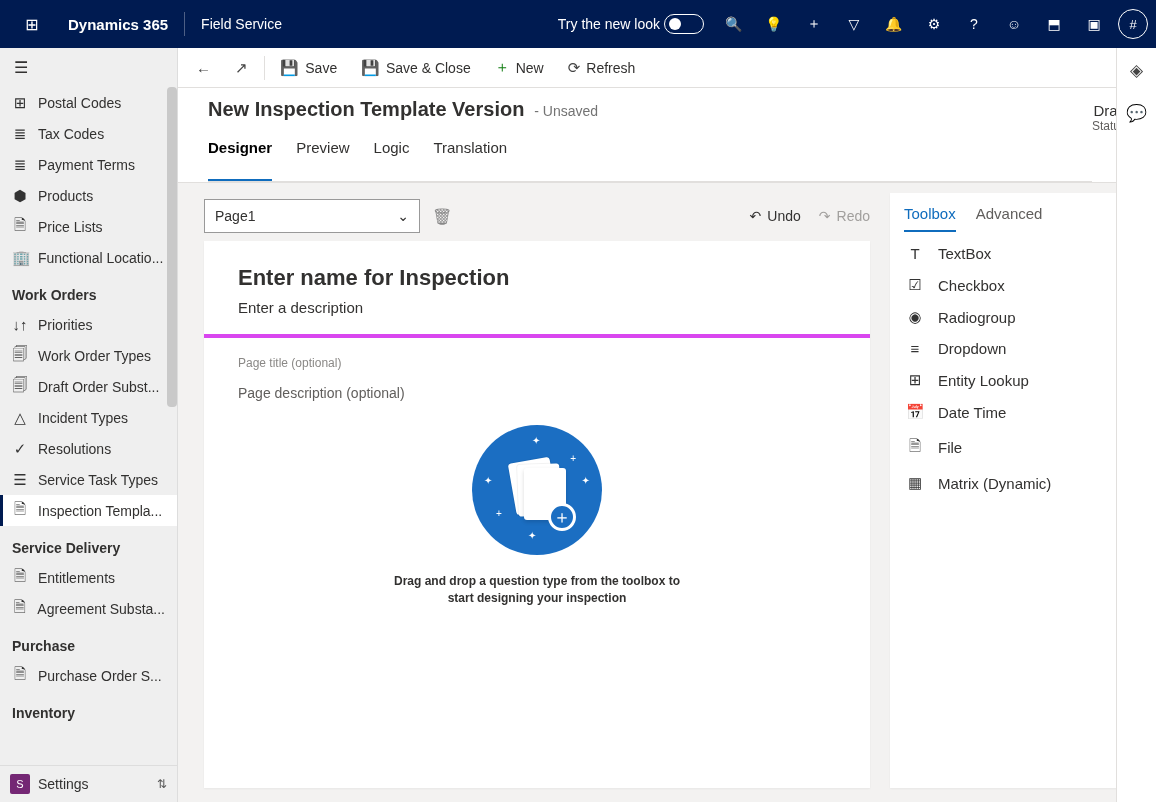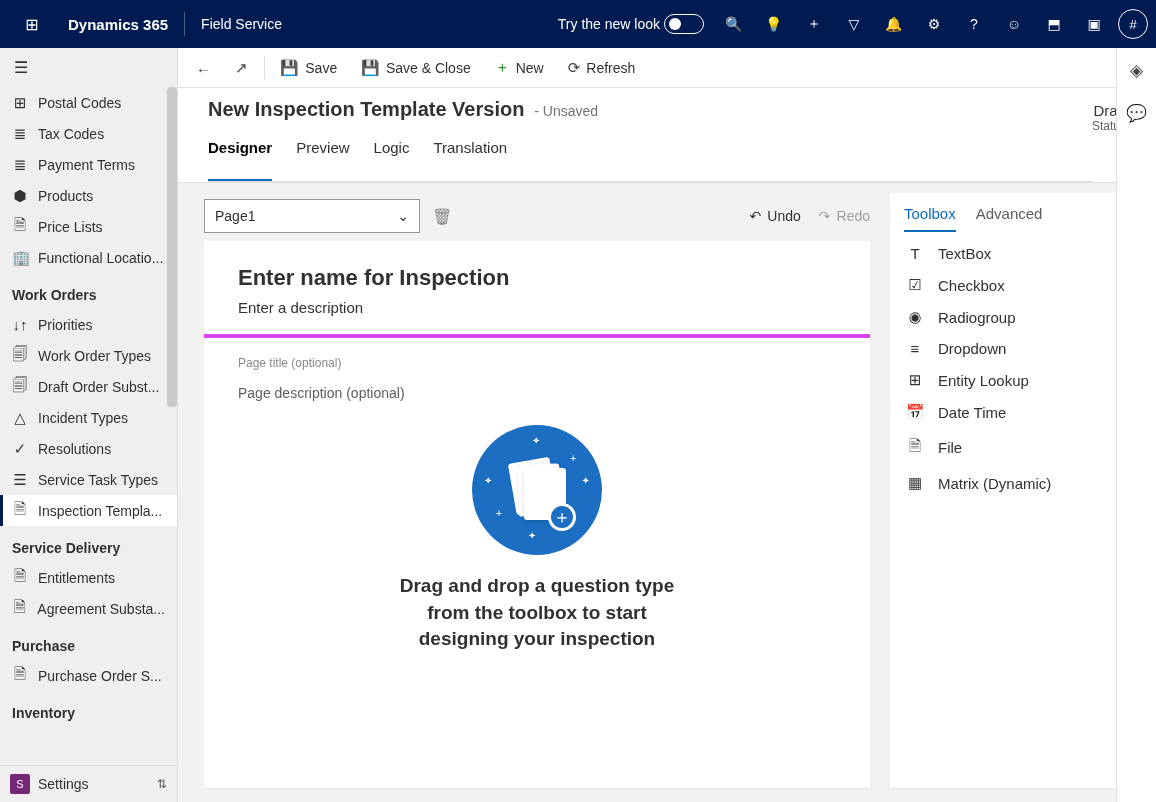--- a/index.html
+++ b/index.html
@@ -69,21 +69,21 @@
 .canvas-body .ptitle { text-align:left; color:#8a8886; font-size:12px; margin-bottom:15px;}
 .canvas-body .pdesc { text-align:left; color:#605e5c; font-size:14px; margin-bottom:24px;}
 .empty-ill { width:130px; height:130px; border-radius:50%; background:#1b6ec2; margin: 0 auto 18px; position:relative; display:flex; align-items:center; justify-content:center;}
 .empty-ill .pages { position:relative; width:50px; height:60px;}
 .empty-ill .pg { position:absolute; width:42px; height:52px; background:#fff; border-radius:3px; box-shadow:0 0 0 1px rgba(0,0,0,0.05);}
 .empty-ill .pg.a { transform: rotate(-10deg); top:0; left:0;}
 .empty-ill .pg.b { transform: rotate(-2deg); top:4px; left:6px;}
 .empty-ill .pg.c { top:8px; left:12px; box-shadow:0 2px 4px rgba(0,0,0,0.15);}
 .empty-ill .plus { position:absolute; right:26px; bottom:24px; width:28px; height:28px; border-radius:50%; background:#1b6ec2; border:3px solid #fff; display:flex; align-items:center;justify-content:center;color:#fff;font-size:18px;}
 .empty-ill .spark { position:absolute; color:#fff; font-size:10px;}
-.empty-text { font-weight:600; font-size:19px; max-width: 300px; margin: 11px auto; line-height:1.4;}
+.empty-text { font-weight:600; font-size:12px; max-width: 300px; margin: 11px auto; line-height:1.4;}
 
 .toolbox { width: 240px; background:#fff; box-shadow: 0 1px 2px rgba(0,0,0,0.05); display:flex; flex-direction:column; padding-top:6px;}
 .tb-tabs { display:flex; gap:20px; padding: 6px 14px 0;}
 .tb-tabs .tbt { font-size:15px; padding-bottom:8px;}
 .tb-tabs .tbt.active { color:#0f6cbd; border-bottom:2px solid #0f6cbd;}
 .tb-tabs .tbt.other { color:#605e5c;}
 .tb-list { padding: 6px 0;}
 .tb-item { display:flex; align-items:center; gap: 14px; padding: 7px 16px; font-size:15px;}
 .tb-item .tic { width:18px; text-align:center; color:#333; font-size:15px;}
 

